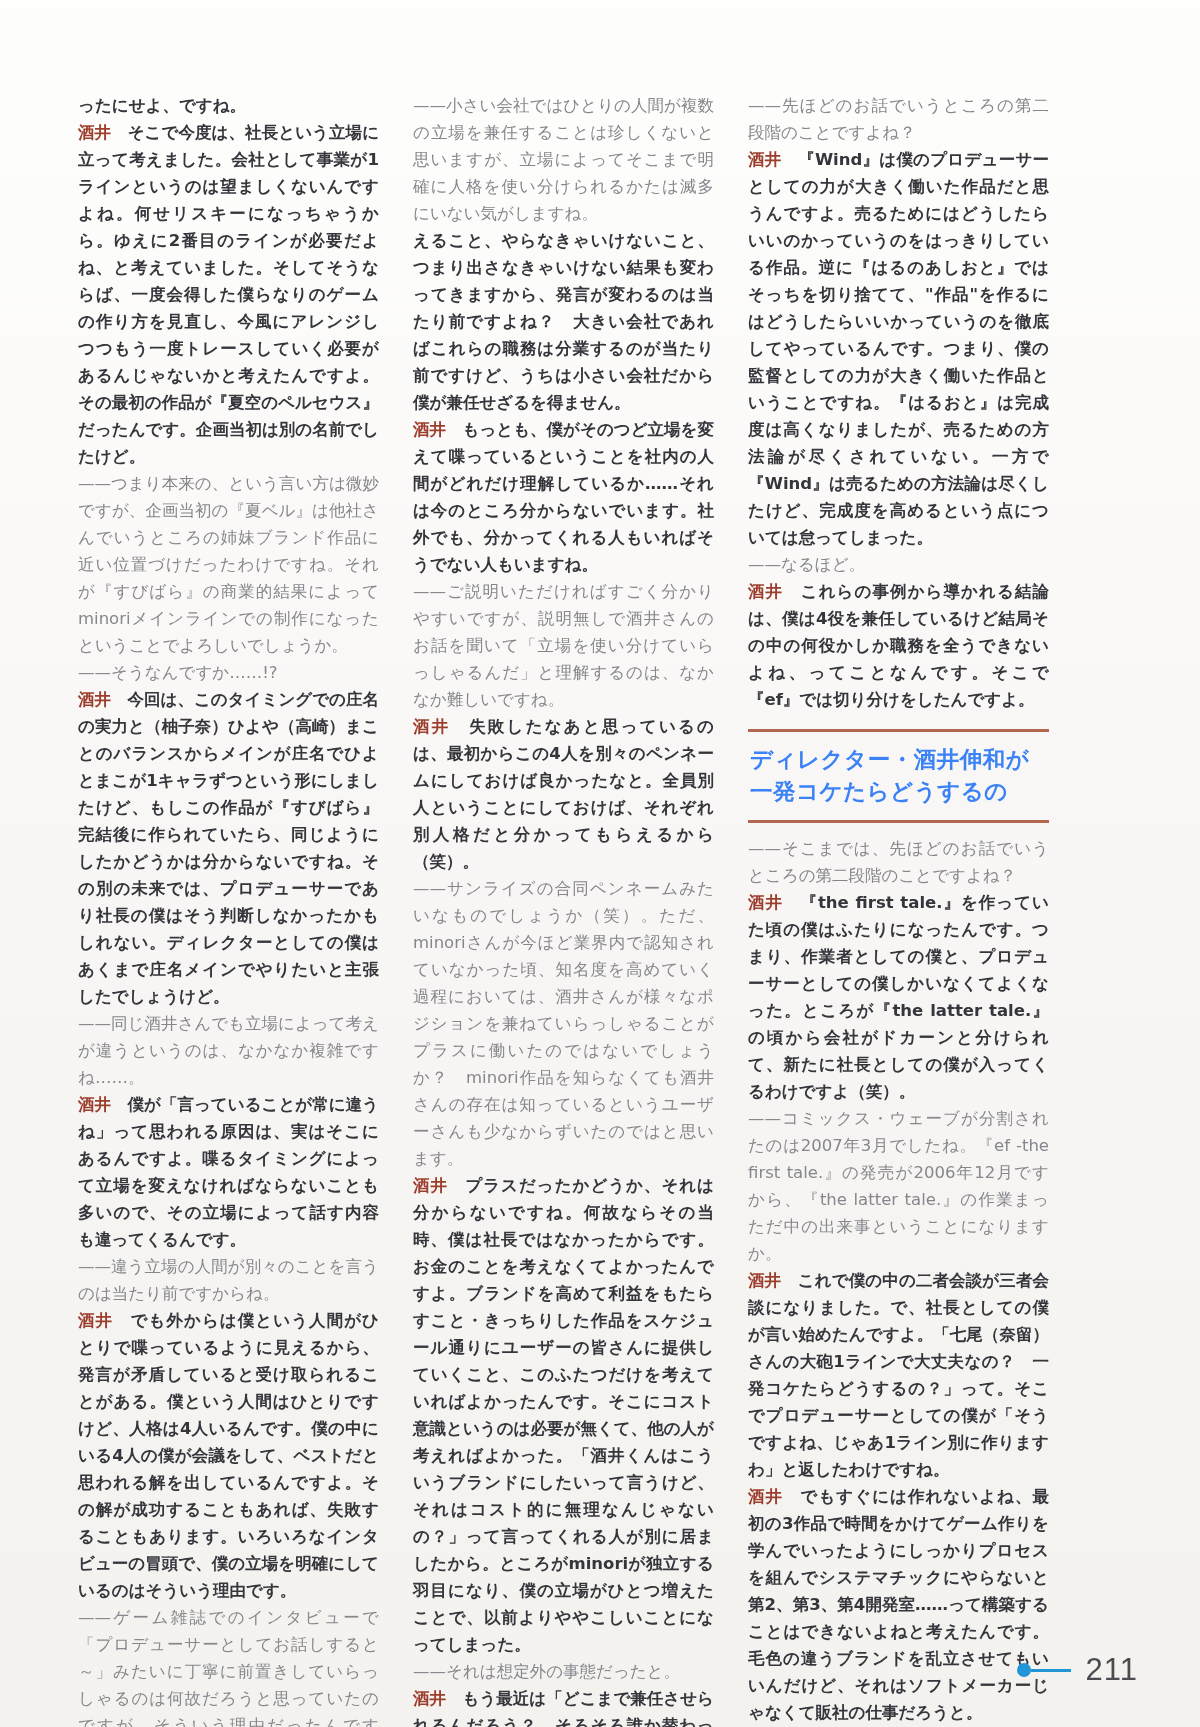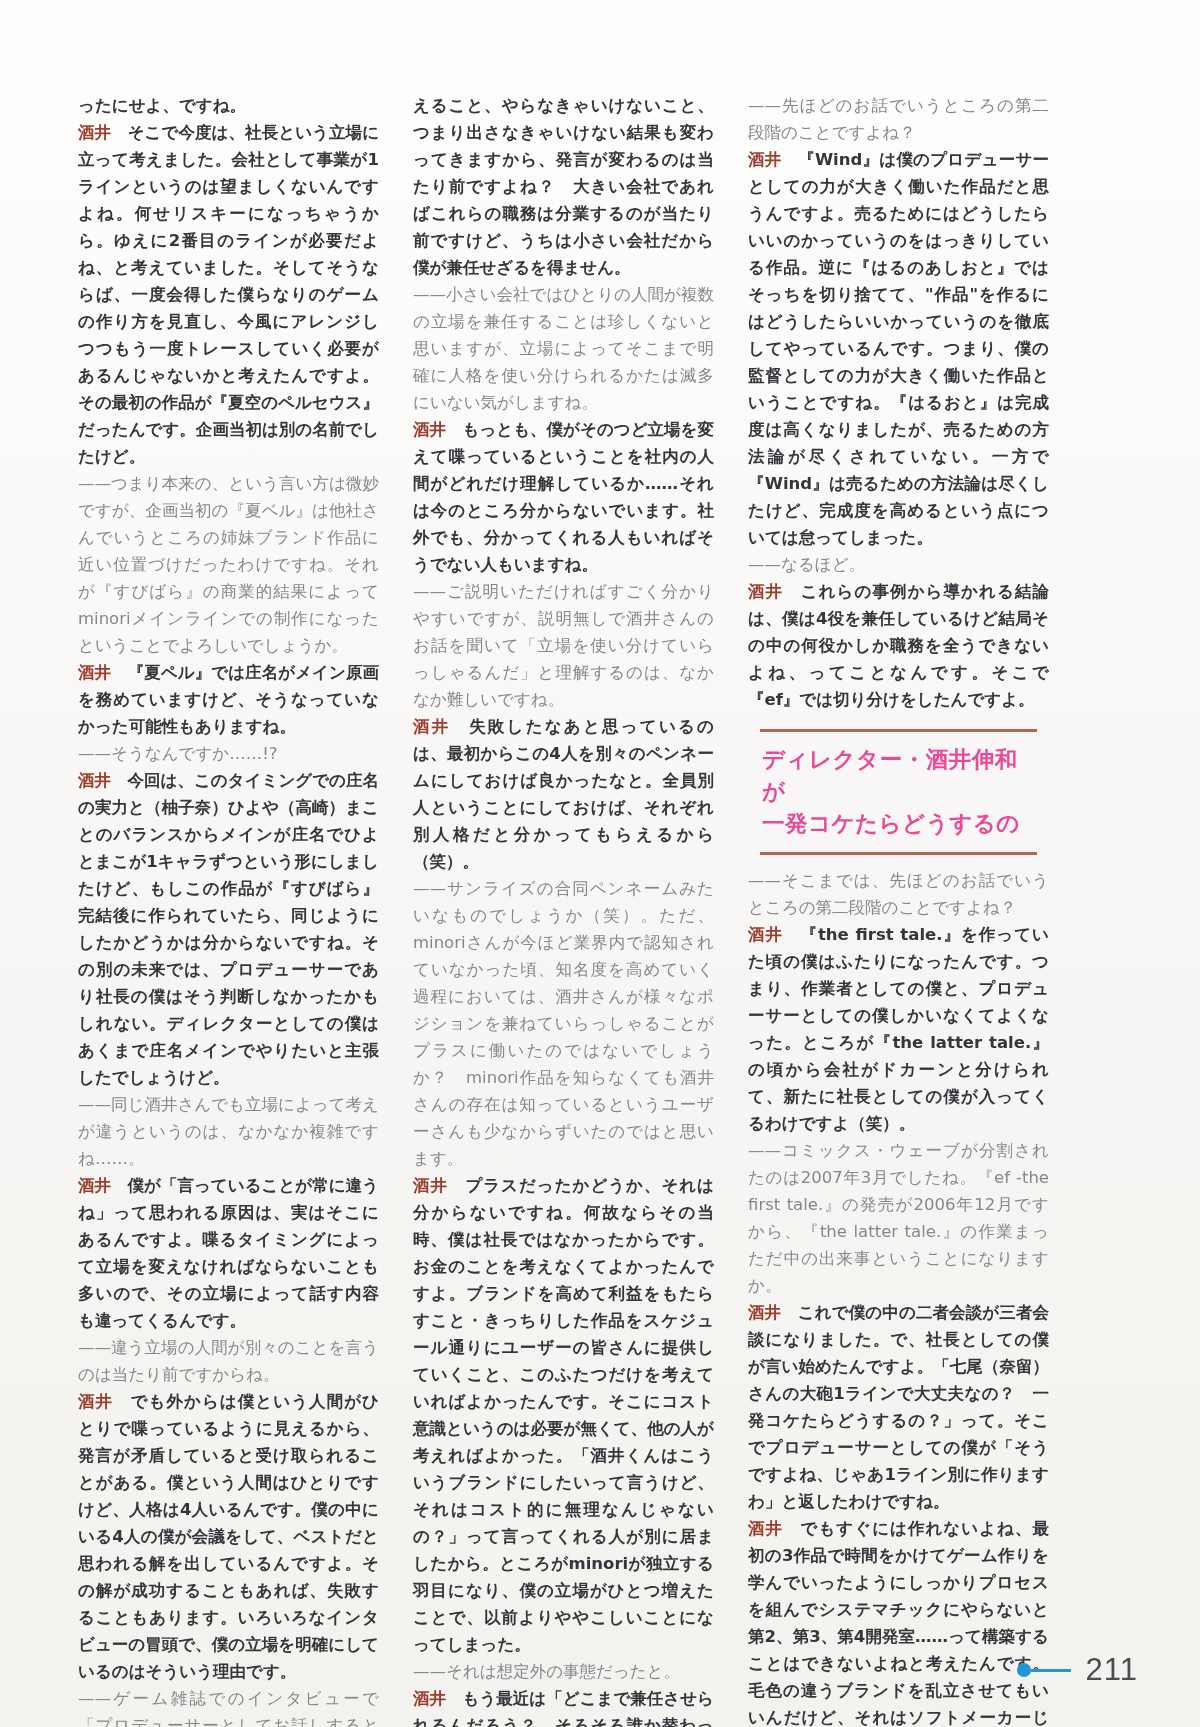--- a/index.html
+++ b/index.html
@@ -9,51 +9,50 @@
     font-family:"DejaVu Sans",sans-serif;
   }
   .page{position:relative;width:1200px;height:1278px;}
   #columns{position:absolute;left:78px;top:92px;display:flex;gap:34px;}
   .col{width:301px;font-size:16.5px;line-height:27px;text-align:justify;}
   p.block{margin:0;}
   p.speaker,p.plain{color:#35353c;font-weight:600;}
   p.question{color:#86868c;font-weight:400;}
   .spk{color:#9c3e2d;font-weight:700;}
   .section-heading{
-    margin:16px 12px 12px;padding:11px 2px 13px;
+    margin:16px 0 12px;padding:11px 2px 13px;
     border-top:3px solid #b3674f;border-bottom:3px solid #b3674f;
-    color:#ec4899;font-size:22.5px;line-height:32px;font-weight:600;
+    color:#3b82f6;font-size:22.5px;line-height:32px;font-weight:600;
     letter-spacing:.5px;text-align:left;
   }
   .pageno{position:absolute;top:1652px;right:62px;display:flex;align-items:center;text-align:right;}
   .pageno .dot{width:14px;height:14px;border-radius:50%;background:#2196d6;}
   .pageno .rule{width:40px;height:3px;background:#2196d6;margin-right:15px;}
   .pageno .num{font-family:"Liberation Sans",sans-serif;font-size:31px;color:#4b4b50;letter-spacing:1px;}
 </style>
 </head>
 <body>
 
 <div class="page">
   <div id="columns">
       <div class="col">
         <p class="block plain">ったにせよ、ですね。</p>
         <p class="block speaker"><span class="spk">酒井　</span>そこで今度は、社長という立場に立って考えました。会社として事業が1ラインというのは望ましくないんですよね。何せリスキーになっちゃうから。ゆえに2番目のラインが必要だよね、と考えていました。そしてそうならば、一度会得した僕らなりのゲームの作り方を見直し、今風にアレンジしつつもう一度トレースしていく必要があるんじゃないかと考えたんですよ。その最初の作品が『夏空のペルセウス』だったんです。企画当初は別の名前でしたけど。</p>
         <p class="block question">——つまり本来の、という言い方は微妙ですが、企画当初の『夏ベル』は他社さんでいうところの姉妹ブランド作品に近い位置づけだったわけですね。それが『すびばら』の商業的結果によってminoriメインラインでの制作になったということでよろしいでしょうか。</p>
-        <p class="block speaker"><span class="spk">酒井　</span>『夏ペル』では庄名がメイン原画を務めていますけど、そうなっていなかった可能性もありますね。</p>
         <p class="block question">——そうなんですか……!?</p>
         <p class="block speaker"><span class="spk">酒井　</span>今回は、このタイミングでの庄名の実力と（柚子奈）ひよや（高崎）まことのバランスからメインが庄名でひよとまこが1キャラずつという形にしましたけど、もしこの作品が『すびばら』完結後に作られていたら、同じようにしたかどうかは分からないですね。その別の未来では、プロデューサーであり社長の僕はそう判断しなかったかもしれない。ディレクターとしての僕はあくまで庄名メインでやりたいと主張したでしょうけど。</p>
         <p class="block question">——同じ酒井さんでも立場によって考えが違うというのは、なかなか複雑ですね……。</p>
         <p class="block speaker"><span class="spk">酒井　</span>僕が「言っていることが常に違うね」って思われる原因は、実はそこにあるんですよ。喋るタイミングによって立場を変えなければならないことも多いので、その立場によって話す内容も違ってくるんです。</p>
         <p class="block question">——違う立場の人間が別々のことを言うのは当たり前ですからね。</p>
         <p class="block speaker"><span class="spk">酒井　</span>でも外からは僕という人間がひとりで喋っているように見えるから、発言が矛盾していると受け取られることがある。僕という人間はひとりですけど、人格は4人いるんです。僕の中にいる4人の僕が会議をして、ベストだと思われる解を出しているんですよ。その解が成功することもあれば、失敗することもあります。いろいろなインタビューの冒頭で、僕の立場を明確にしているのはそういう理由です。</p>
         <p class="block question">——ゲーム雑誌でのインタビューで「プロデューサーとしてお話しすると～」みたいに丁寧に前置きしていらっしゃるのは何故だろうと思っていたのですが、そういう理由だったんですね。では「Business Journal」（■注1）のようなビジネスサイトでは、社長としてお話をされているわけですか。</p>
       </div>
       <div class="col">
+        <p class="block question">——小さい会社ではひとりの人間が複数の立場を兼任することは珍しくないと思いますが、立場によってそこまで明確に人格を使い分けられるかたは滅多にいない気がしますね。</p>
         <p class="block plain">えること、やらなきゃいけないこと、つまり出さなきゃいけない結果も変わってきますから、発言が変わるのは当たり前ですよね？　大きい会社であればこれらの職務は分業するのが当たり前ですけど、うちは小さい会社だから僕が兼任せざるを得ません。</p>
-        <p class="block question">——小さい会社ではひとりの人間が複数の立場を兼任することは珍しくないと思いますが、立場によってそこまで明確に人格を使い分けられるかたは滅多にいない気がしますね。</p>
         <p class="block speaker"><span class="spk">酒井　</span>もっとも、僕がそのつど立場を変えて喋っているということを社内の人間がどれだけ理解しているか……それは今のところ分からないでいます。社外でも、分かってくれる人もいればそうでない人もいますね。</p>
         <p class="block question">——ご説明いただければすごく分かりやすいですが、説明無しで酒井さんのお話を聞いて「立場を使い分けていらっしゃるんだ」と理解するのは、なかなか難しいですね。</p>
         <p class="block speaker"><span class="spk">酒井　</span>失敗したなあと思っているのは、最初からこの4人を別々のペンネームにしておけば良かったなと。全員別人ということにしておけば、それぞれ別人格だと分かってもらえるから（笑）。</p>
         <p class="block question">——サンライズの合同ペンネームみたいなものでしょうか（笑）。ただ、minoriさんが今ほど業界内で認知されていなかった頃、知名度を高めていく過程においては、酒井さんが様々なポジションを兼ねていらっしゃることがプラスに働いたのではないでしょうか？　minori作品を知らなくても酒井さんの存在は知っているというユーザーさんも少なからずいたのではと思います。</p>
         <p class="block speaker"><span class="spk">酒井　</span>プラスだったかどうか、それは分からないですね。何故ならその当時、僕は社長ではなかったからです。お金のことを考えなくてよかったんですよ。ブランドを高めて利益をもたらすこと・きっちりした作品をスケジュール通りにユーザーの皆さんに提供していくこと、このふたつだけを考えていればよかったんです。そこにコスト意識というのは必要が無くて、他の人が考えればよかった。「酒井くんはこういうブランドにしたいって言うけど、それはコスト的に無理なんじゃないの？」って言ってくれる人が別に居ましたから。ところがminoriが独立する羽目になり、僕の立場がひとつ増えたことで、以前よりややこしいことになってしまった。</p>
         <p class="block question">——それは想定外の事態だったと。</p>
         <p class="block speaker"><span class="spk">酒井　</span>もう最近は「どこまで兼任させられるんだろう？　そろそろ誰か替わったほうがいいんじゃない？」って思い始めています（笑）。</p>
       </div>
       <div class="col">
         <p class="block question">——先ほどのお話でいうところの第二段階のことですよね？</p>

